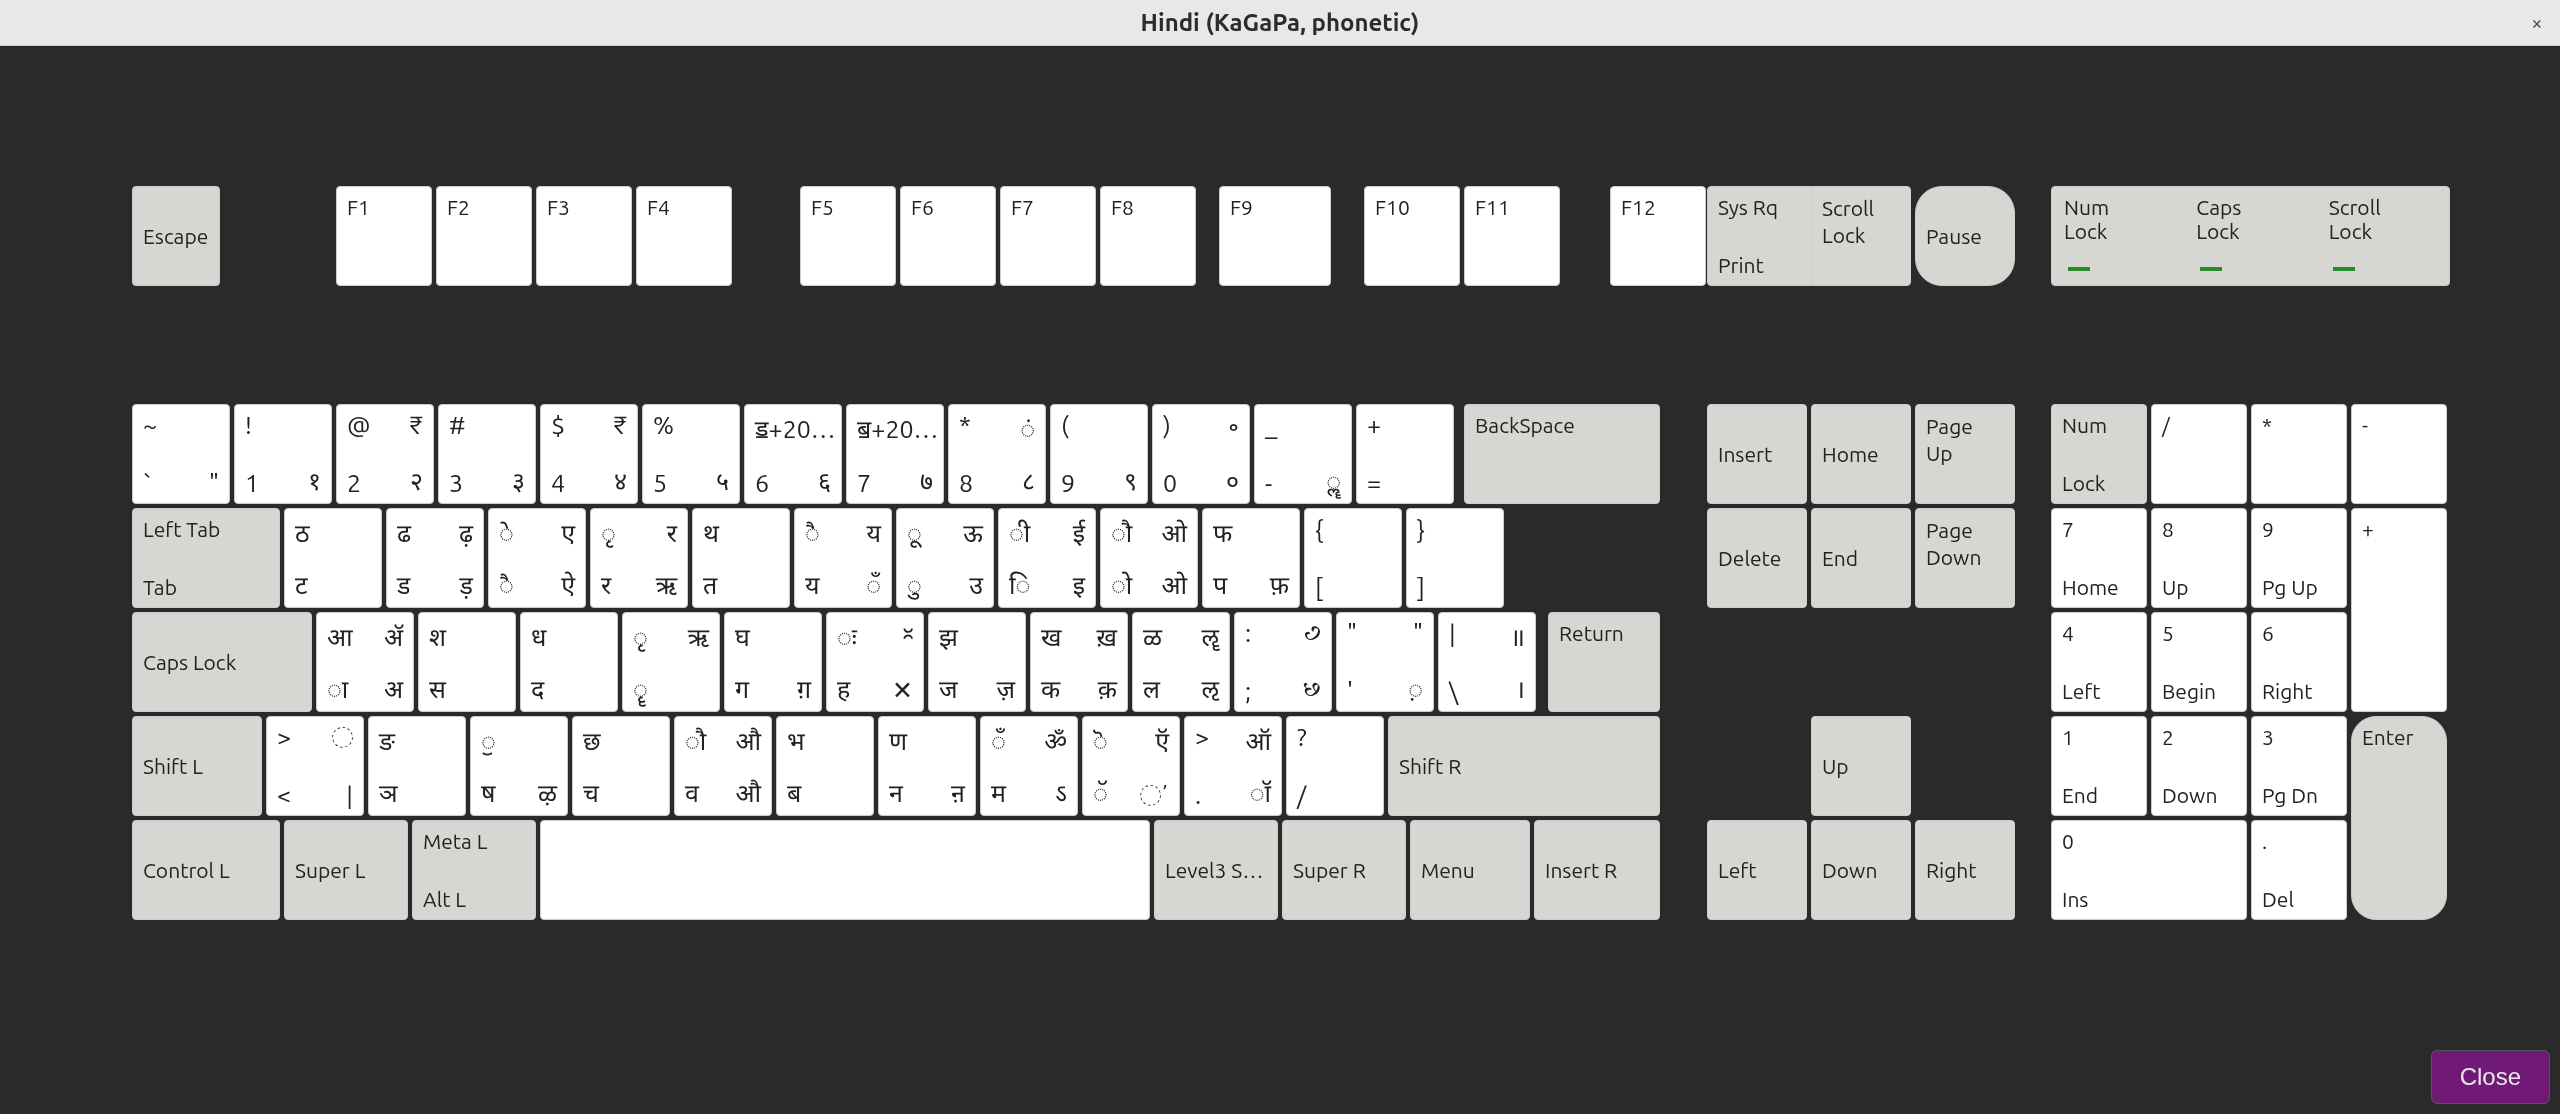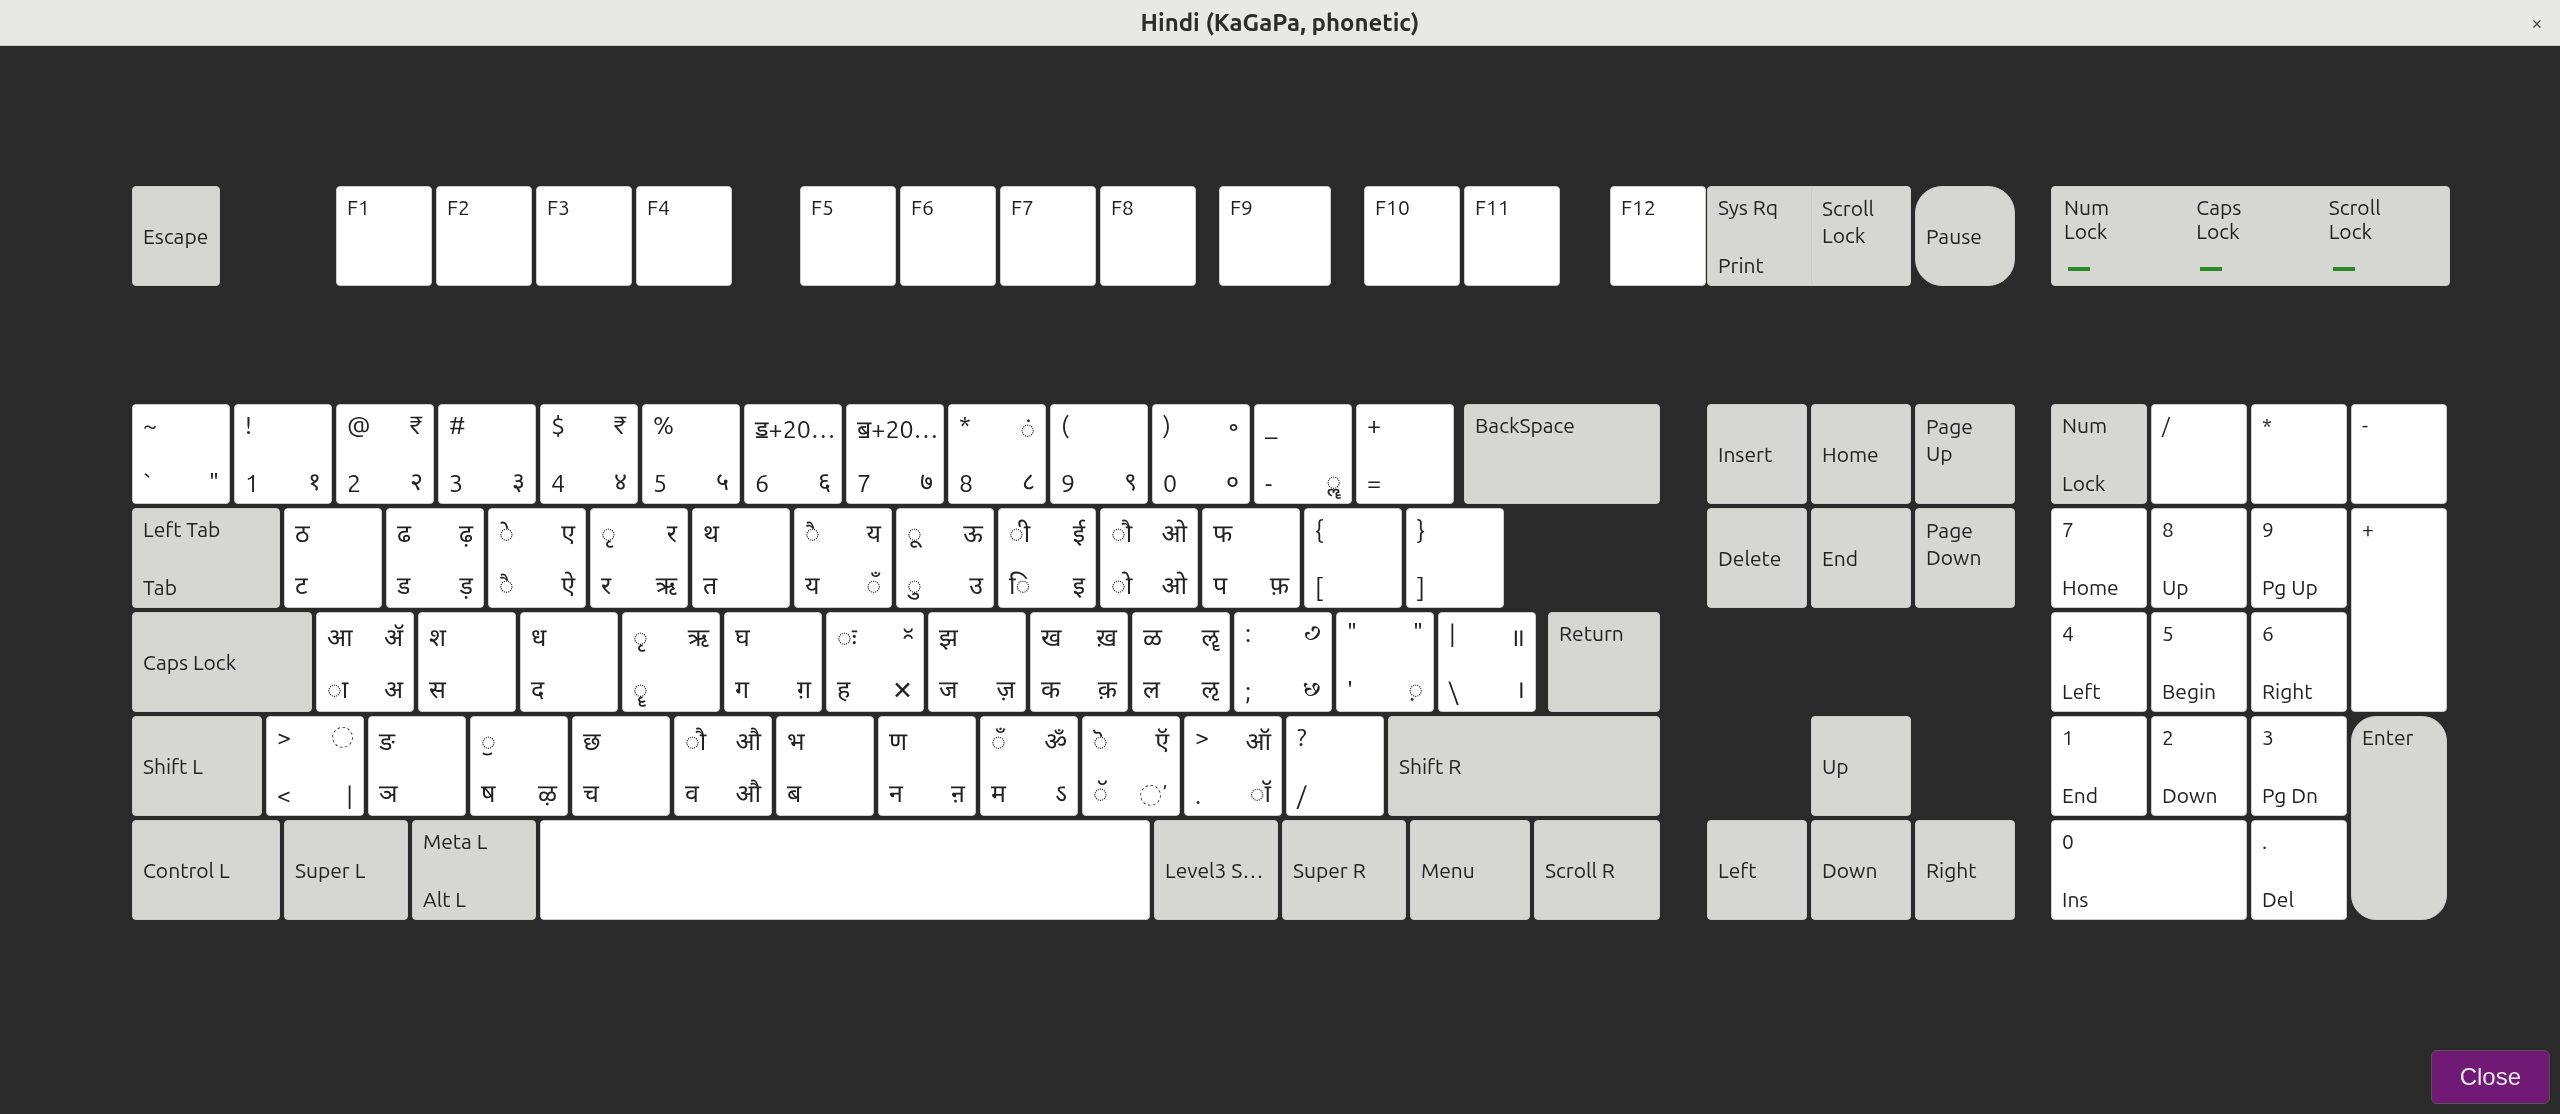--- a/index.html
+++ b/index.html
@@ -261,21 +261,21 @@
     <div class="key gray" style="left:1022px; top:634px; width:124px;" data-name="key-level3-shift">
         <span class="lbl-mid">Level3 S…</span>
       </div>
     <div class="key gray" style="left:1150px; top:634px; width:124px;" data-name="key-super-r">
         <span class="lbl-mid">Super R</span>
       </div>
     <div class="key gray" style="left:1278px; top:634px; width:120px;" data-name="key-menu">
         <span class="lbl-mid">Menu</span>
       </div>
     <div class="key gray" style="left:1402px; top:634px; width:126px;" data-name="key-control-r">
-        <span class="lbl-mid">Scroll R</span>
+        <span class="lbl-mid">Insert R</span>
       </div>
 
     <div class="key gray" style="left:1575px; top:634px; width:100px;" data-name="key-left-arrow">
         <span class="lbl-mid">Left</span>
       </div>
     <div class="key gray" style="left:1679px; top:634px; width:100px;" data-name="key-down-arrow">
         <span class="lbl-mid">Down</span>
       </div>
     <div class="key gray" style="left:1783px; top:634px; width:100px;" data-name="key-right-arrow">
         <span class="lbl-mid">Right</span>

